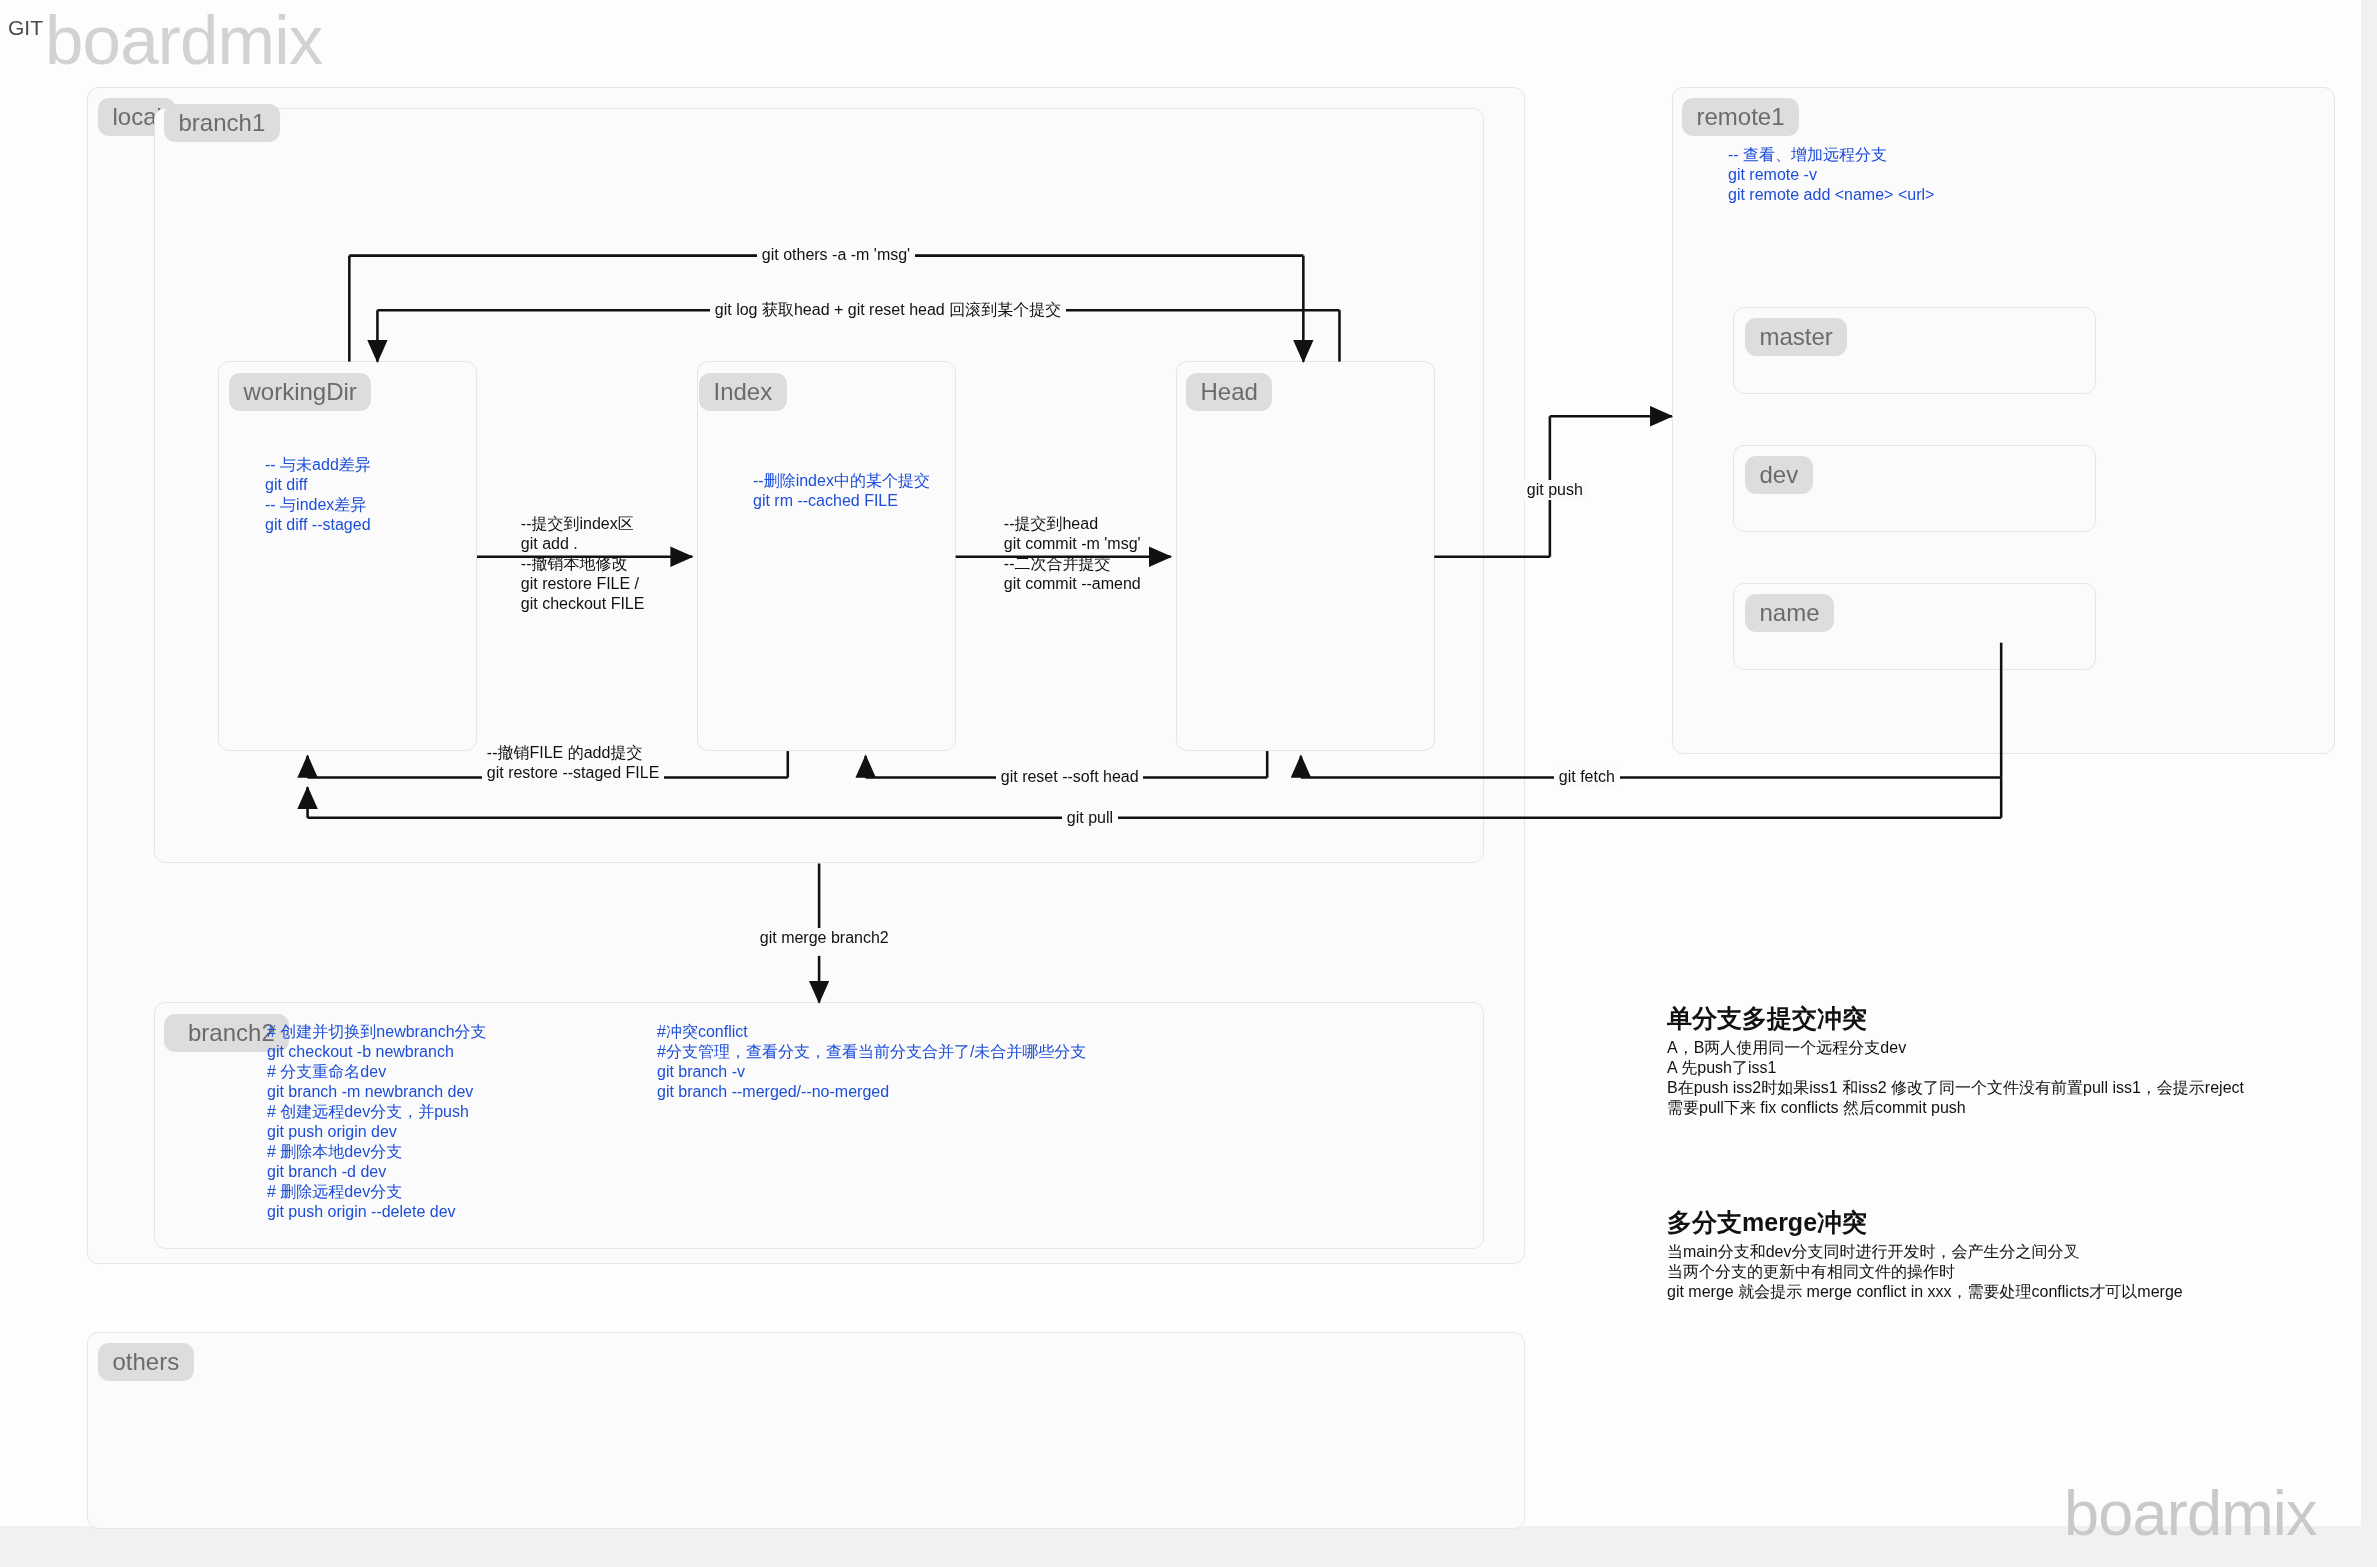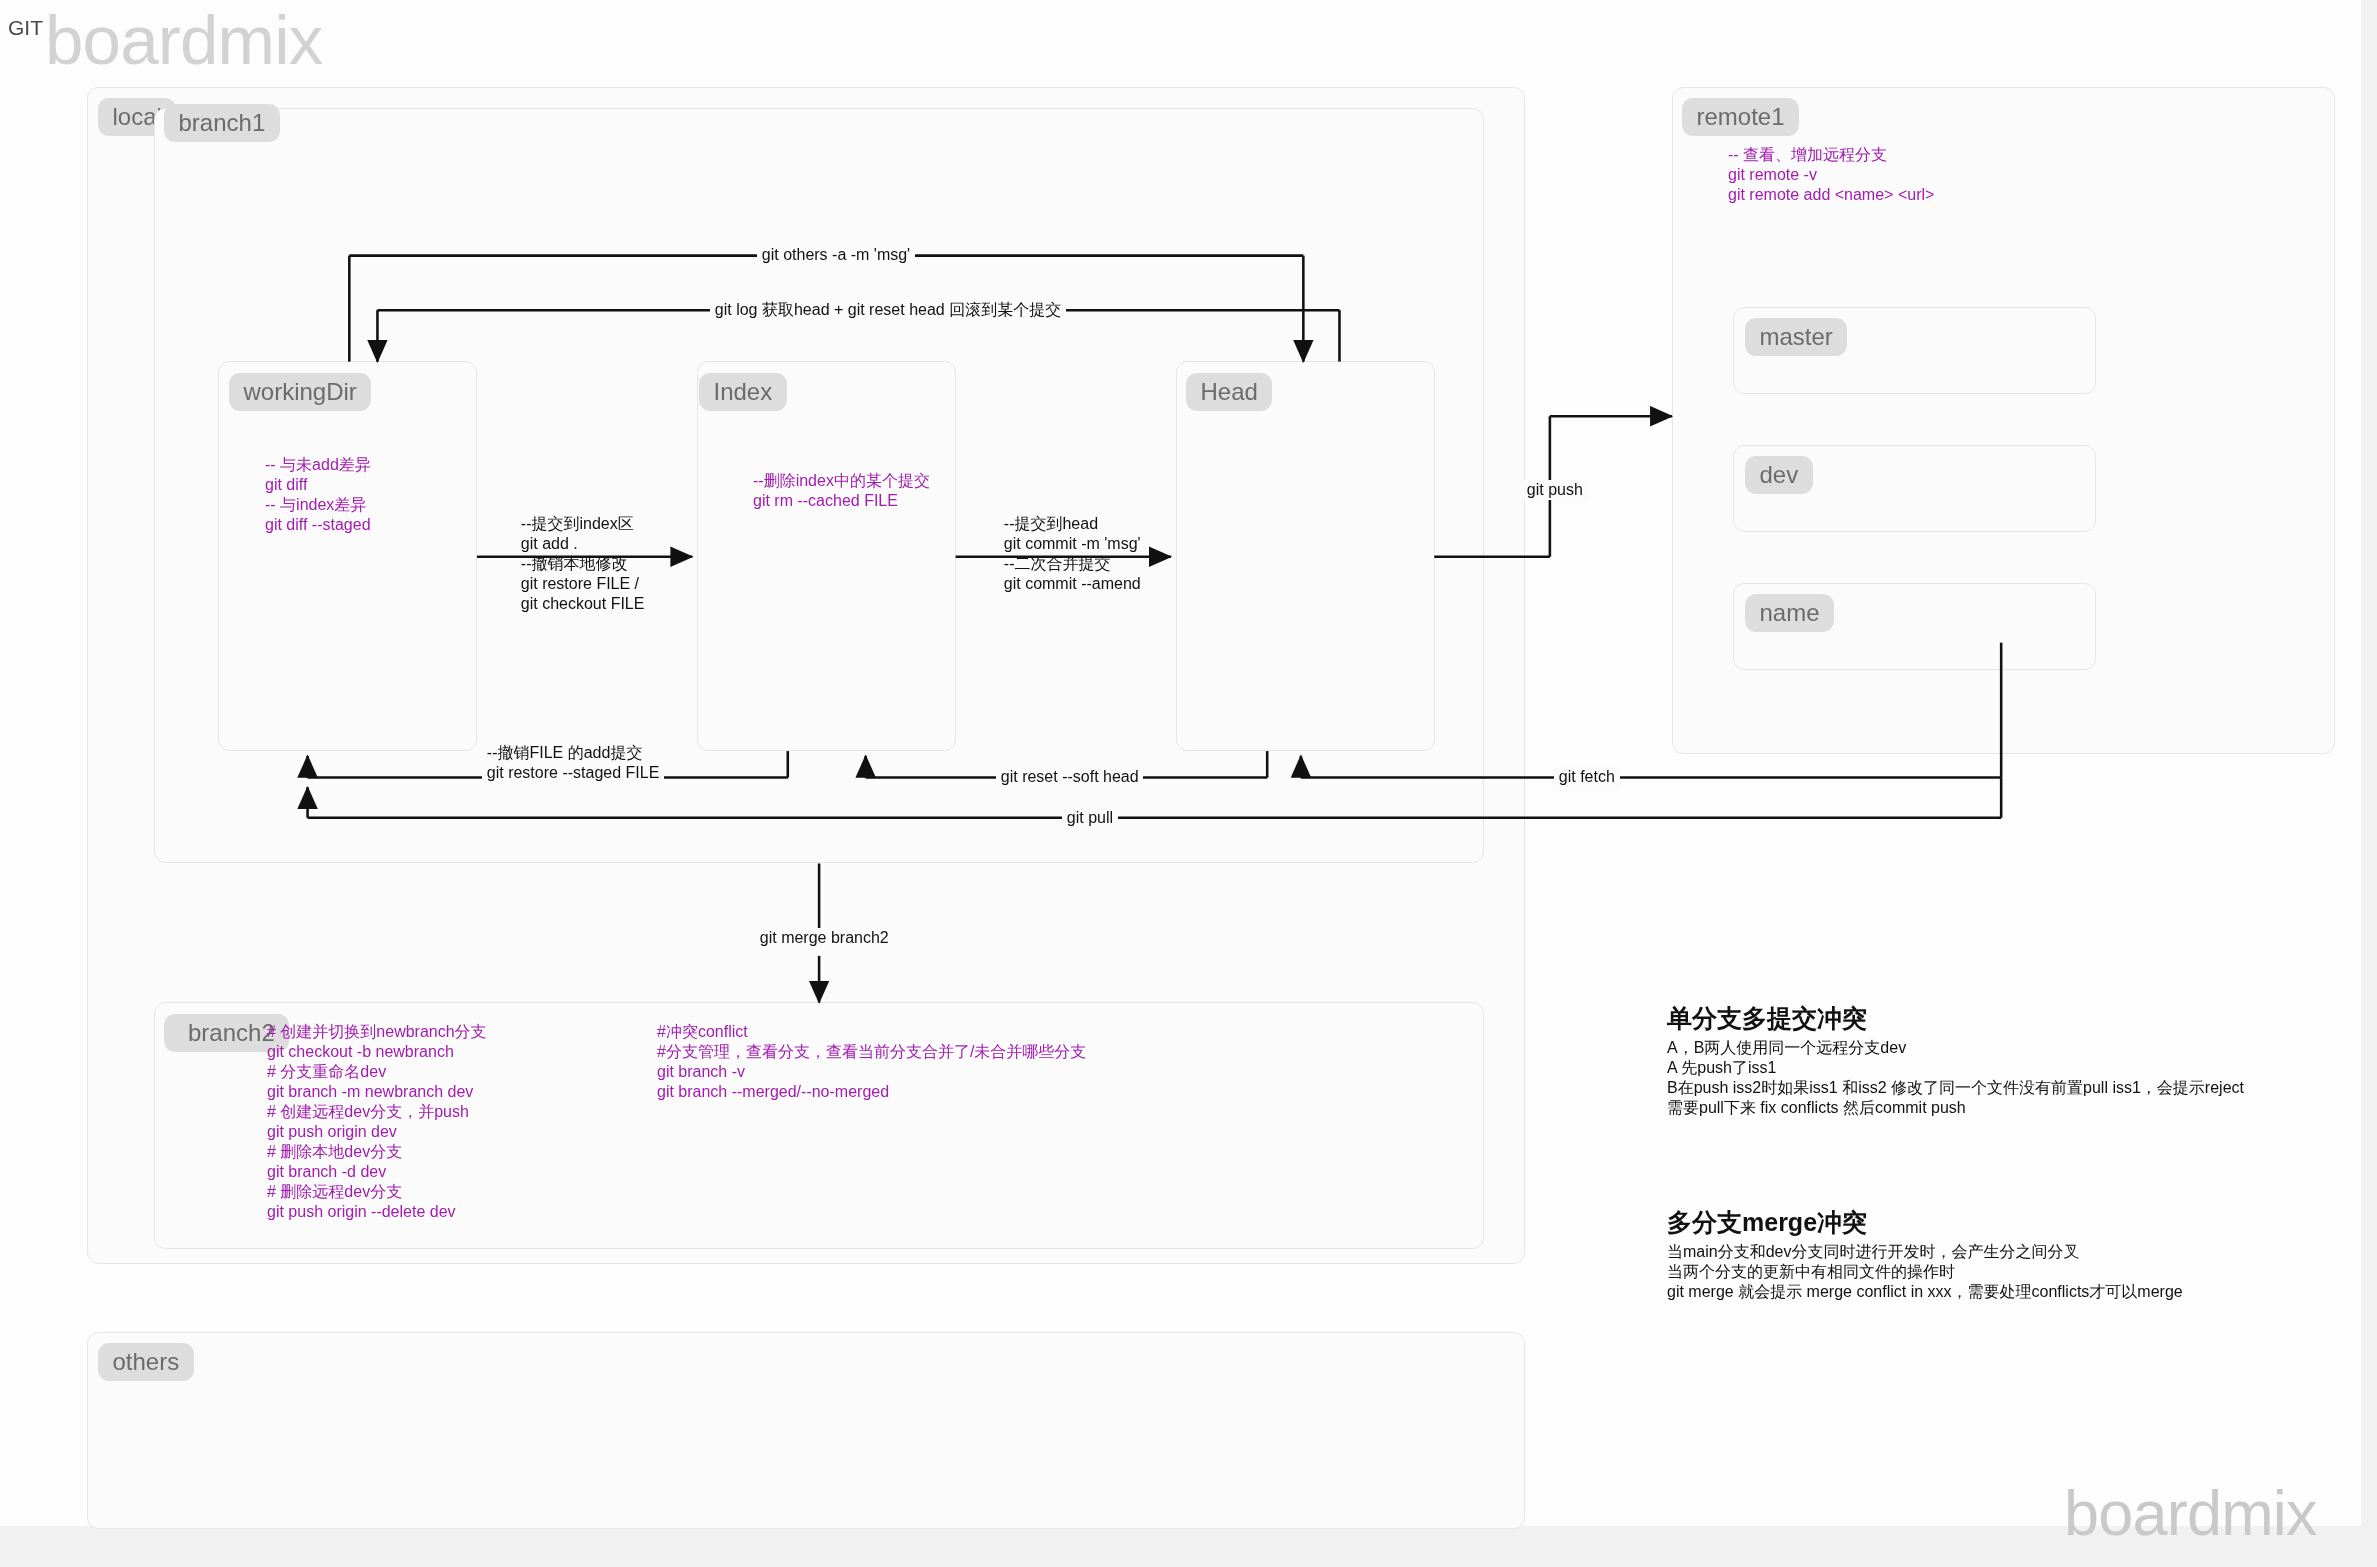--- a/index.html
+++ b/index.html
@@ -51,21 +51,21 @@
     border-radius:11.2px;
     padding:4.8px 14.5px;
     font-size:24px;
     line-height:1.18;
     white-space:nowrap;
   }
   .codeblock{
     position:absolute;
     font-size:16px;
     line-height:20px;
-    color:#a21caf;
+    color:#1d4ed8;
     white-space:pre;
   }
   .arrow-label{
     position:absolute;
     font-size:16px;
     line-height:20px;
     color:#111;
     white-space:pre;
     background:#fbfbfb;
     padding:0 4.8px;

